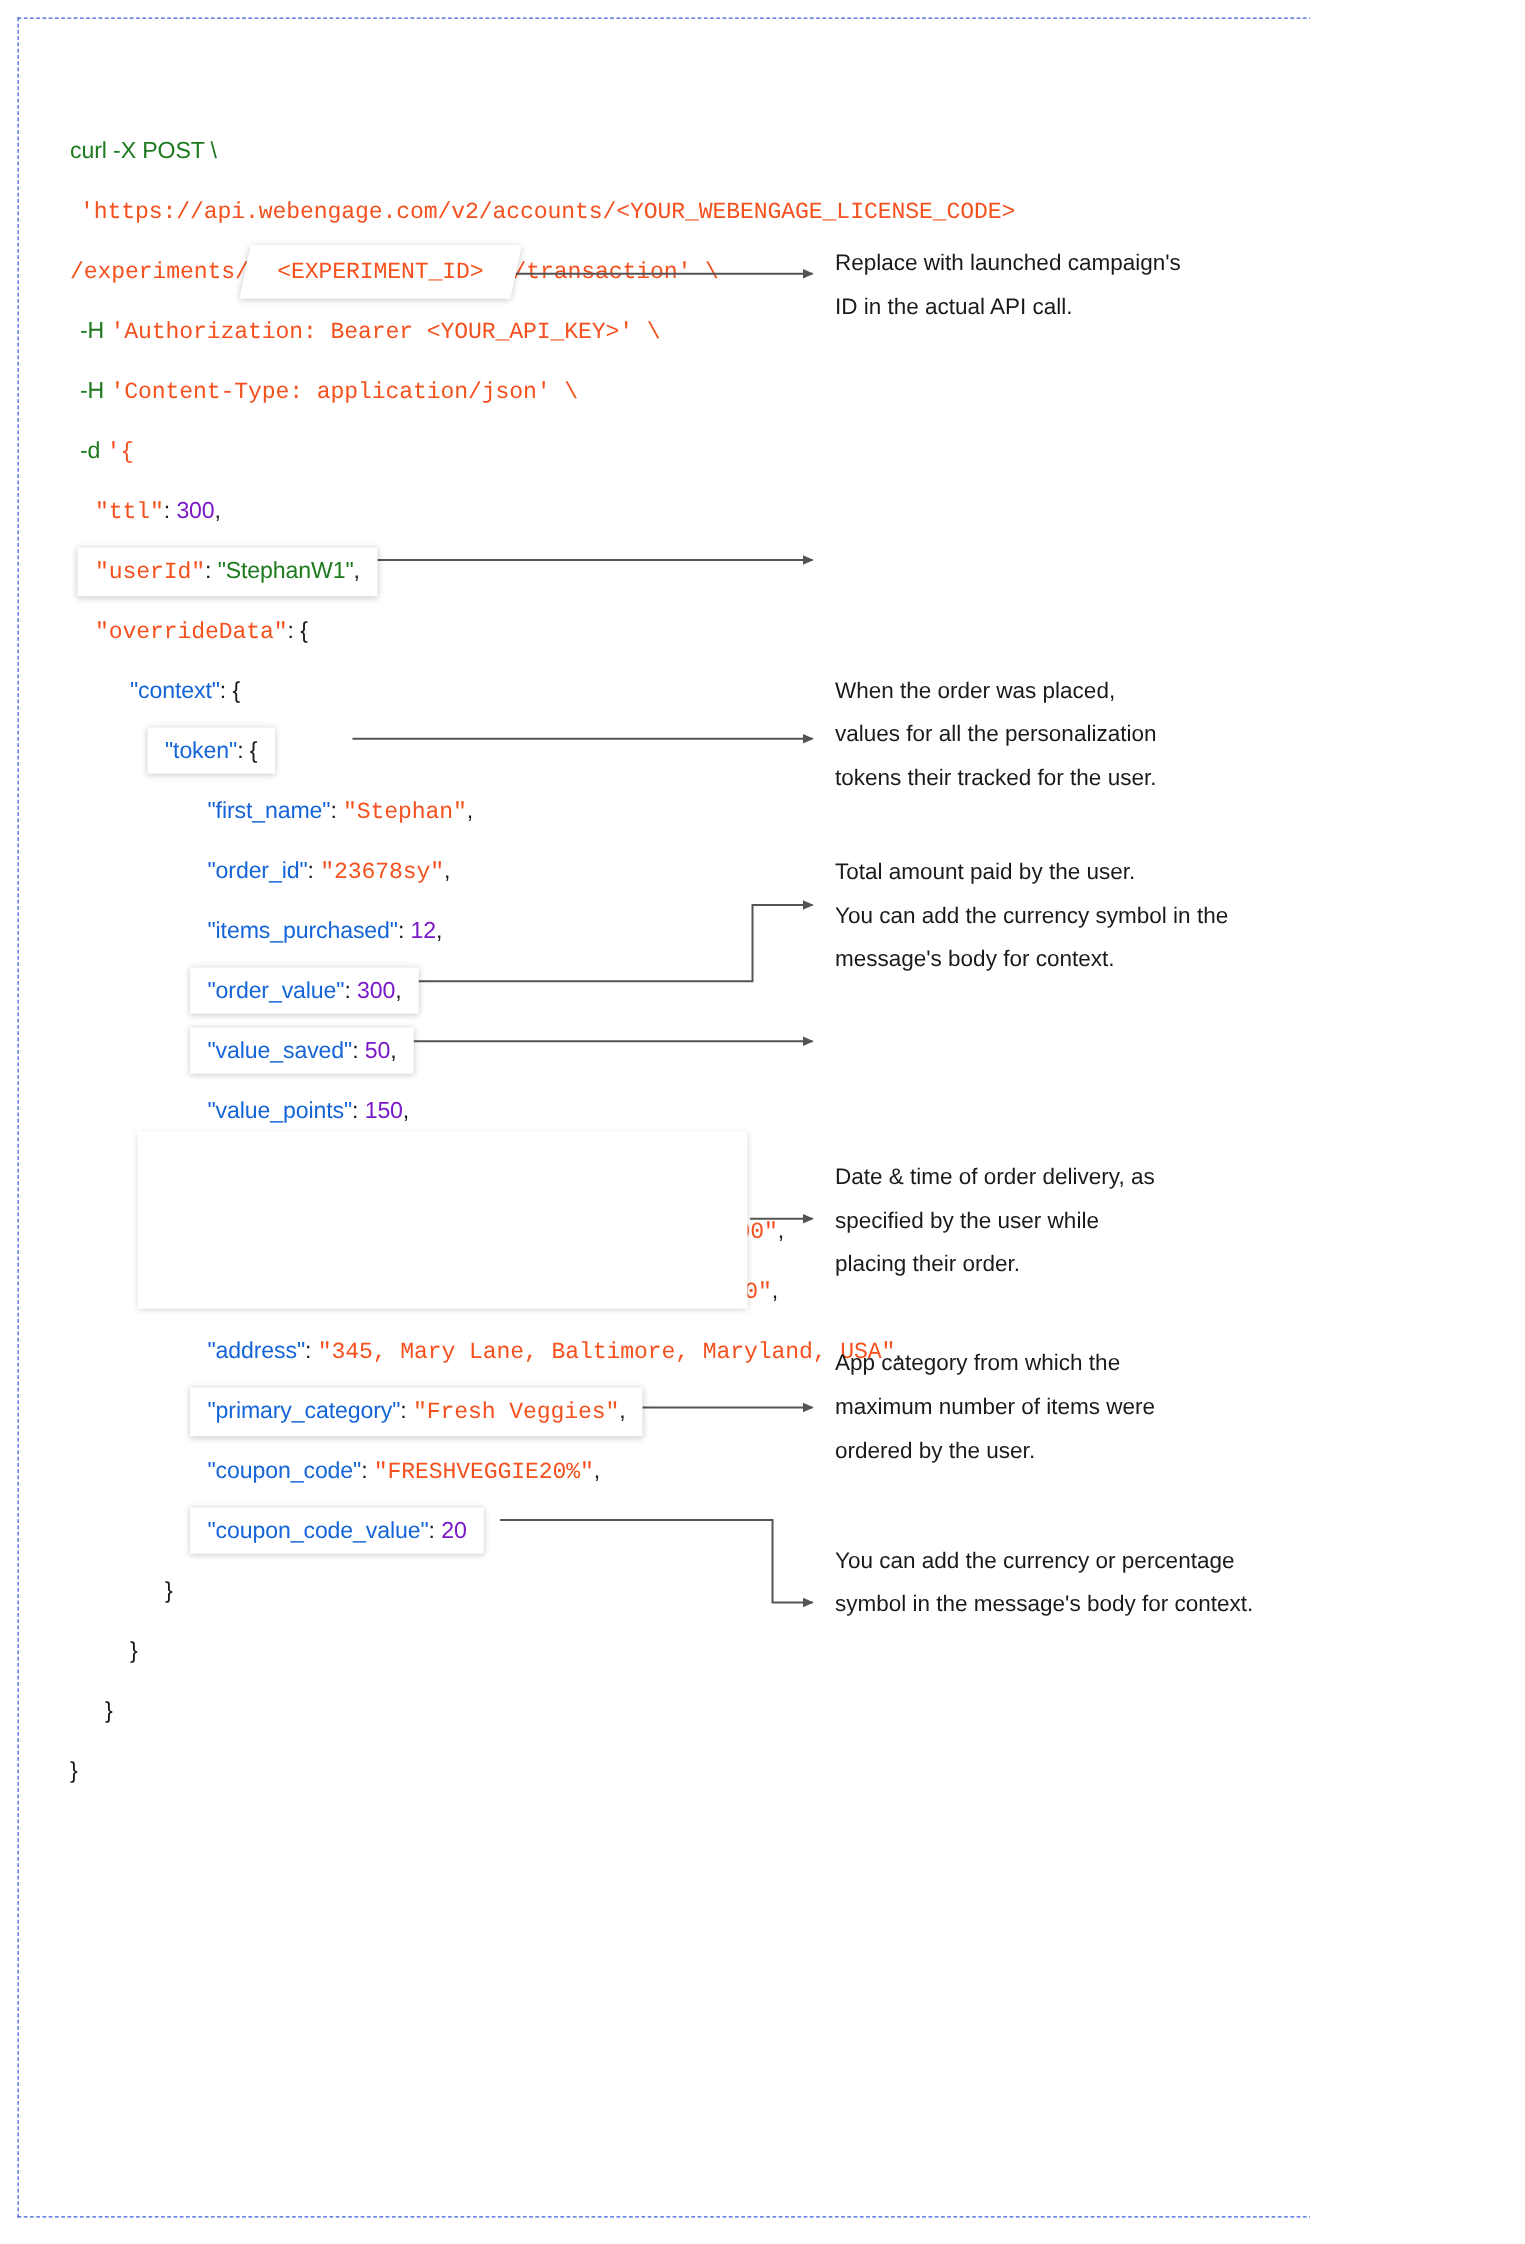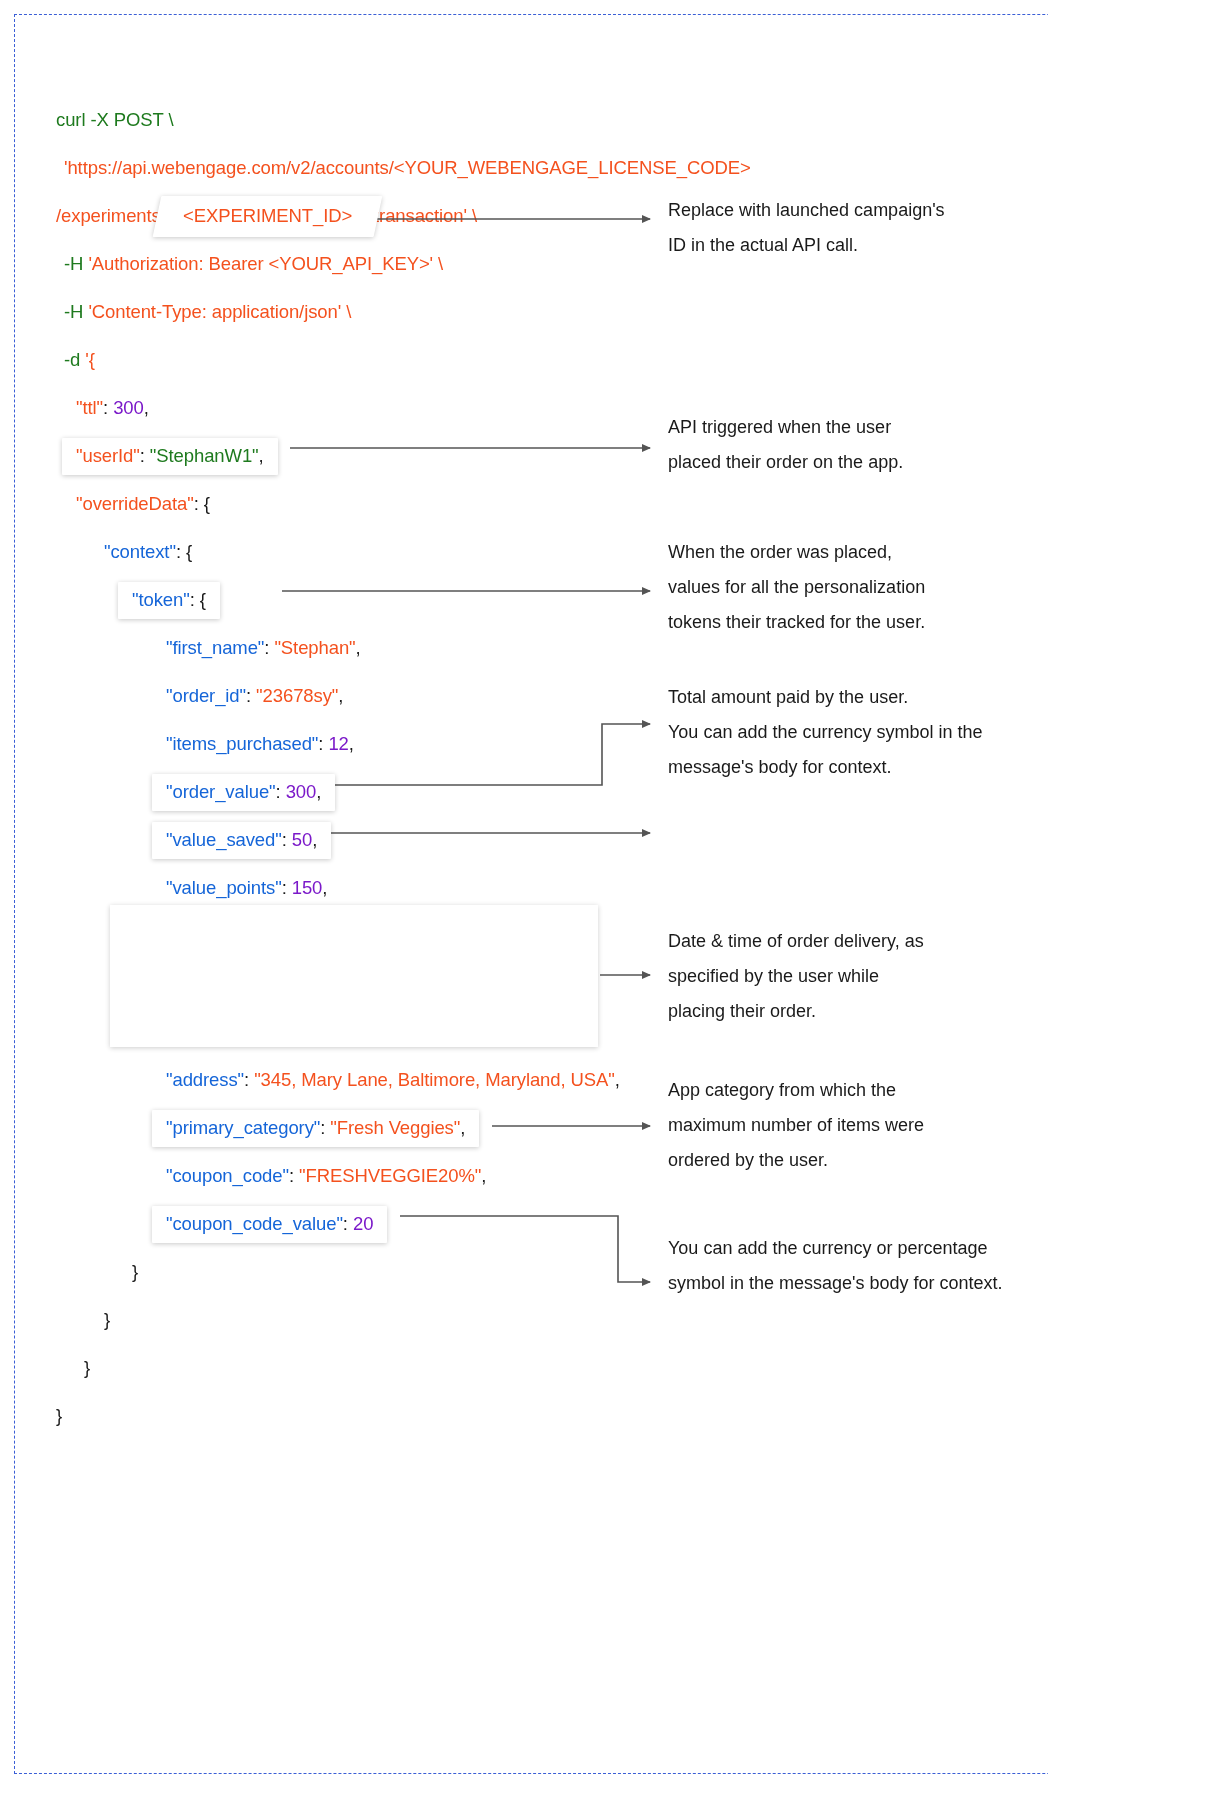--- a/index.html
+++ b/index.html
@@ -38,21 +38,21 @@
     line-height: 48px;
     white-space: nowrap;
     letter-spacing: -0.1px;
   }
   .ln {
     position: relative;
     height: 48px;
     white-space: nowrap;
   }
   .c-green  { color: #1e7a1e; }
-  .c-orange { color: #f4511e; }
+  .c-orange { color: #f4511e; font-family: Liberation Mono, monospace; }
   .c-purple { color: #7b19c9; }
   .c-blue   { color: #1565d8; }
   .c-dark   { color: #1a1a1a; }
 
   
   .hl {
     position: relative;
     display: inline-block;
     background: #ffffff;
     box-shadow: 0 1px 5px rgba(0,0,0,0.22);
@@ -156,22 +156,20 @@
       <div class="ln" style="padding-left: 110px;"><span class="c-blue">"coupon_code"</span><span class="c-dark">: </span><span class="c-orange">"FRESHVEGGIE20%"</span><span class="c-dark">,</span></div>
       <div class="ln" style="padding-left: 110px;"><span class="hl"><span class="c-blue">"coupon_code_value"</span><span class="c-dark">: </span><span class="c-purple">20</span></span></div>
       <div class="ln" style="padding-left: 76px;"><span class="c-dark">}</span></div>
       <div class="ln" style="padding-left: 48px;"><span class="c-dark">}</span></div>
       <div class="ln" style="padding-left: 28px;"><span class="c-dark">}</span></div>
       <div class="ln" style="padding-left: 0px;"><span class="c-dark">}</span></div>
     </div>
 
   <div class="note" style="left:668px; top:193px;">Replace with launched campaign's
 ID in the actual API call.</div>
-  <div class="note" style="left:668px; top:410px;">API triggered when the user
-placed their order on the app.</div>
   <div class="note" style="left:668px; top:535px;">When the order was placed,
 values for all the personalization
 tokens their tracked for the user.</div>
   <div class="note" style="left:668px; top:680px;">Total amount paid by the user.
 You can add the currency symbol in the
 message's body for context.</div>
   <div class="note" style="left:668px; top:924px;">Date &amp; time of order delivery, as
 specified by the user while
 placing their order.</div>
   <div class="note" style="left:668px; top:1073px;">App category from which the

